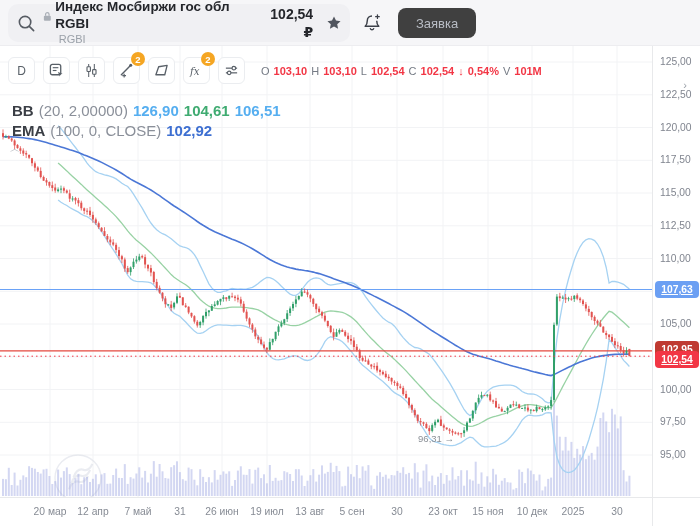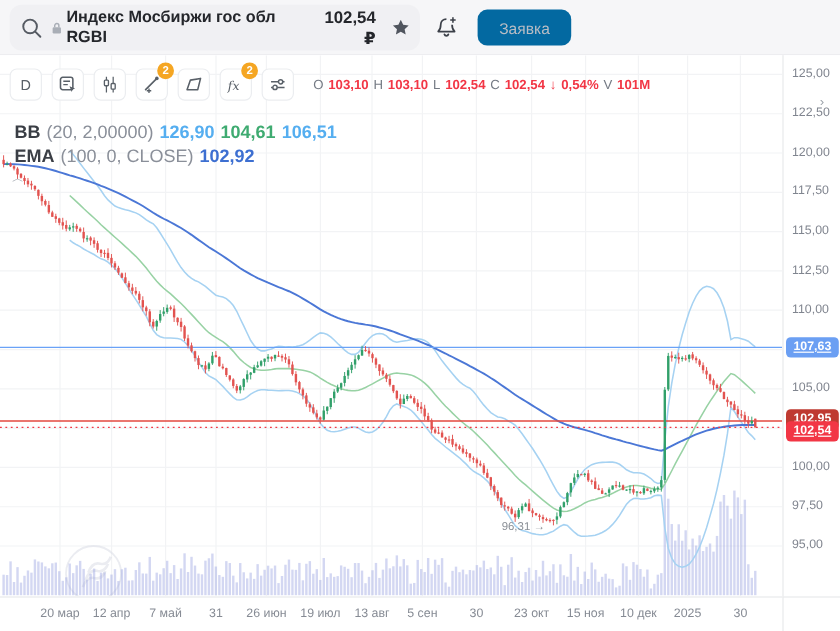--- a/index.html
+++ b/index.html
@@ -19,21 +19,21 @@
   .inst-title { font-size:13.5px; font-weight:700; color:#24262b; }
   .inst-ticker { font-size:11px; color:#9aa0a8; margin-left:16px; }
   .price-block { margin-left:auto; text-align:right; line-height:1.3; padding-right:6px; }
   .price-main { font-size:14px; font-weight:700; color:#24262b; }
   .price-chg { font-size:11px; color:#f23645; }
   .star-btn { background:none; border:none; width:30px; height:30px; cursor:pointer;
     display:flex; align-items:center; justify-content:center; margin-right:2px; }
   .bell-btn { position:absolute; left:356px; top:8px; width:32px; height:30px;
     background:none; border:none; cursor:pointer; display:flex; align-items:center; justify-content:center; }
   .order-btn { position:absolute; left:398px; top:8px; height:30px; padding:0 18px;
-    background:#0369a1; color:#b8bcc4; border:none; border-radius:8px;
+    background:#404040; color:#b8bcc4; border:none; border-radius:8px;
     font-size:13px; font-family:inherit; }
 
   
   .chart-wrap { position:absolute; left:0; top:46px; width:652px; height:451px; background:#fff; }
   #chart-svg { position:absolute; left:0; top:0; }
 
   
   .toolbar { position:absolute; left:8px; top:11px; display:flex; align-items:center; gap:8px; }
   .tb-btn { position:relative; width:27px; height:27px; background:#fff;
     border:1px solid #ebedf0; border-radius:6px; color:#596068;
@@ -91,20 +91,21 @@
         </svg>
       </button>
       <div class="title-block">
         <div class="title-row">
           <svg width="9" height="11" viewBox="0 0 10 12">
             <rect x="1" y="5" width="8" height="6" rx="1.2" fill="#a9aeb6"></rect>
             <path d="M3 5 V3.5 a2 2 0 0 1 4 0 V5" fill="none" stroke="#a9aeb6" stroke-width="1.4"></path>
           </svg>
           <span class="inst-title">Индекс Мосбиржи гос обл RGBI</span>
         </div>
+        <span class="inst-ticker">RGBI</span>
       </div>
       <div class="price-block">
         <div class="price-main">102,54 ₽</div>
       </div>
       <button class="star-btn">
         <svg width="16" height="16" viewBox="0 0 20 20">
           <path d="M10 1.8l2.5 5.2 5.7.7-4.2 3.9 1.1 5.6L10 14.4l-5.1 2.8 1.1-5.6L1.8 7.7l5.7-.7z" fill="#50555e"></path>
         </svg>
       </button>
     </div>

